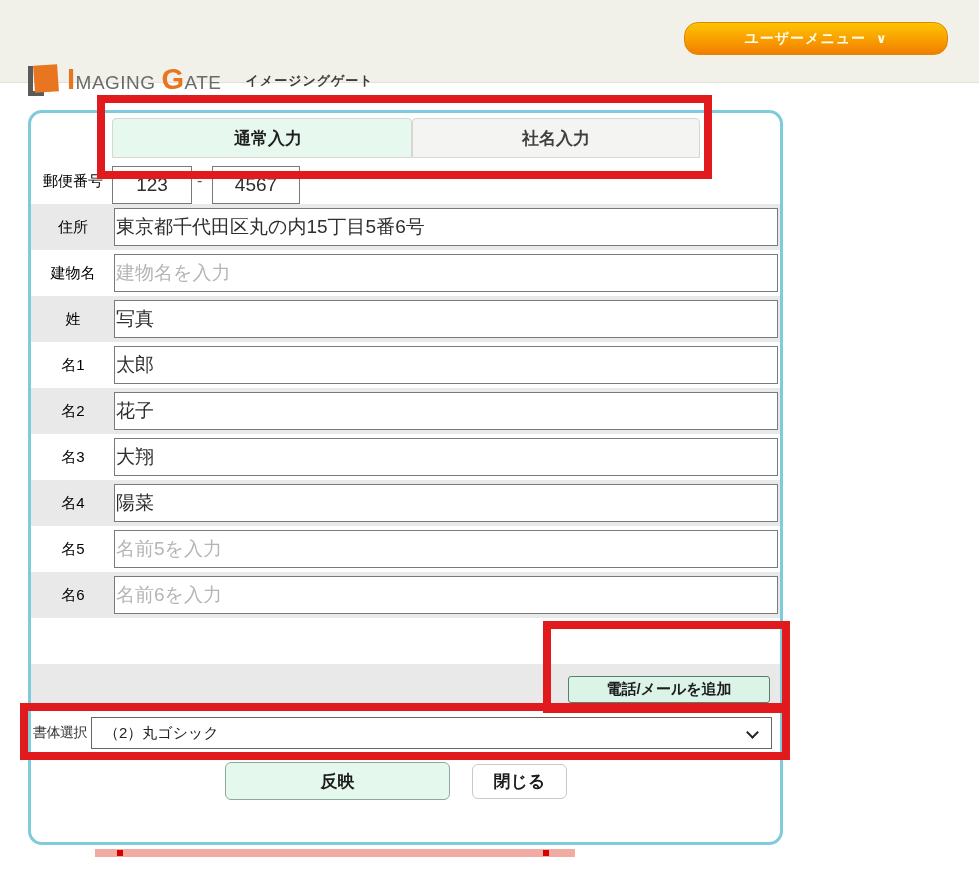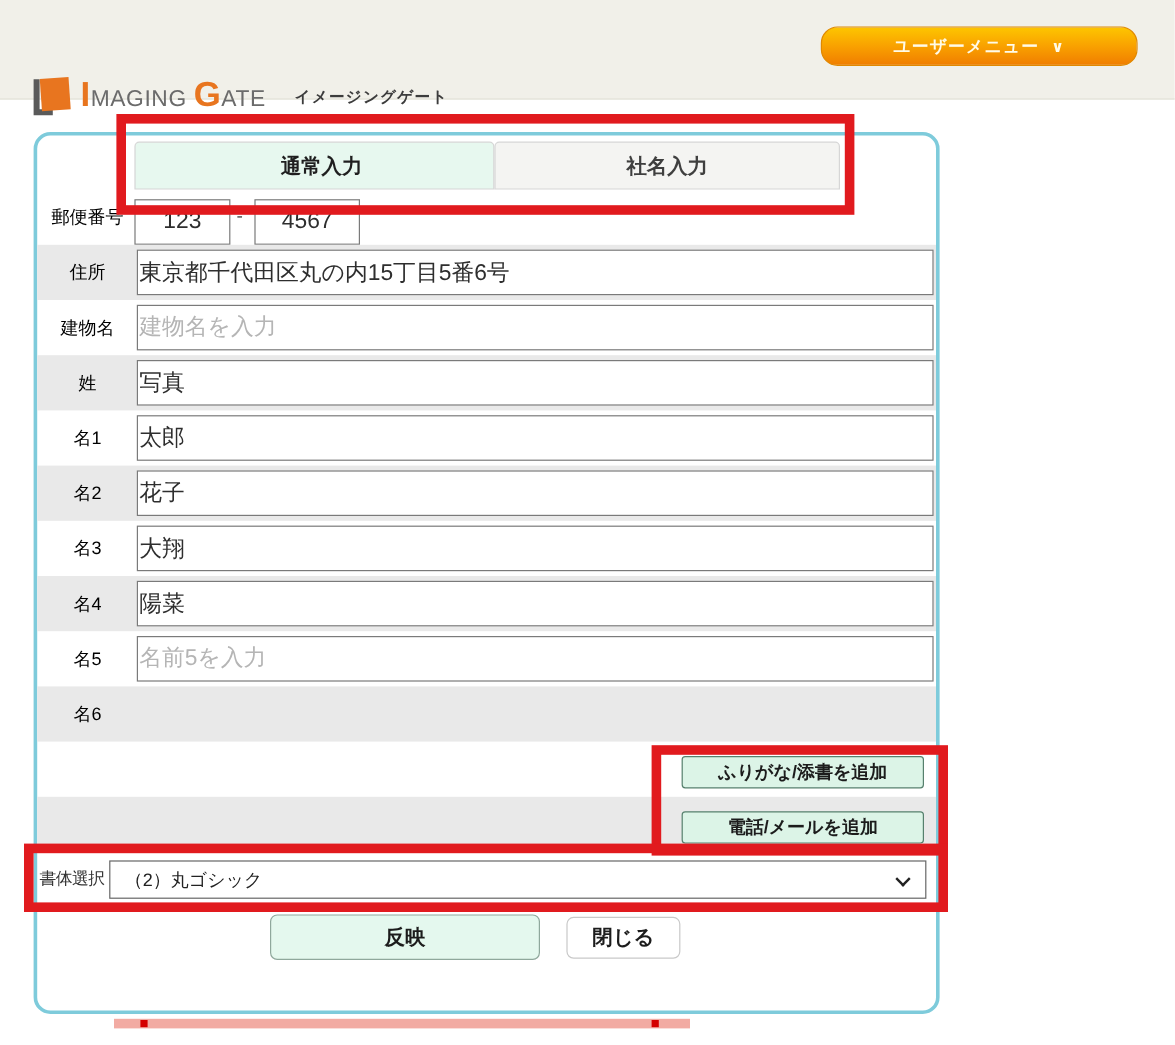--- a/index.html
+++ b/index.html
@@ -141,25 +141,23 @@
   <div class="row shaded" style="top:367px">
     <div class="row-label">名4</div>
     <input class="row-input" value="陽菜" style="">
   </div>
   <div class="row" style="top:413px">
     <div class="row-label">名5</div>
     <input class="row-input" placeholder="名前5を入力" style="">
   </div>
   <div class="row shaded" style="top:459px">
     <div class="row-label">名6</div>
+    <input class="row-input" placeholder="名前6を入力" style="">
   </div>
 
-  <div class="row" style="top:505px">
-    <button class="add-btn">ふりがな/添書を追加</button>
-  </div>
   <div class="row shaded" style="top:551px">
     <button class="add-btn">電話/メールを追加</button>
   </div>
 
   <div class="font-row">
     <div class="font-label">書体選択</div>
     <div class="font-select">
       <span>（2）丸ゴシック</span>
       <span class="chev-down"></span>
     </div>

